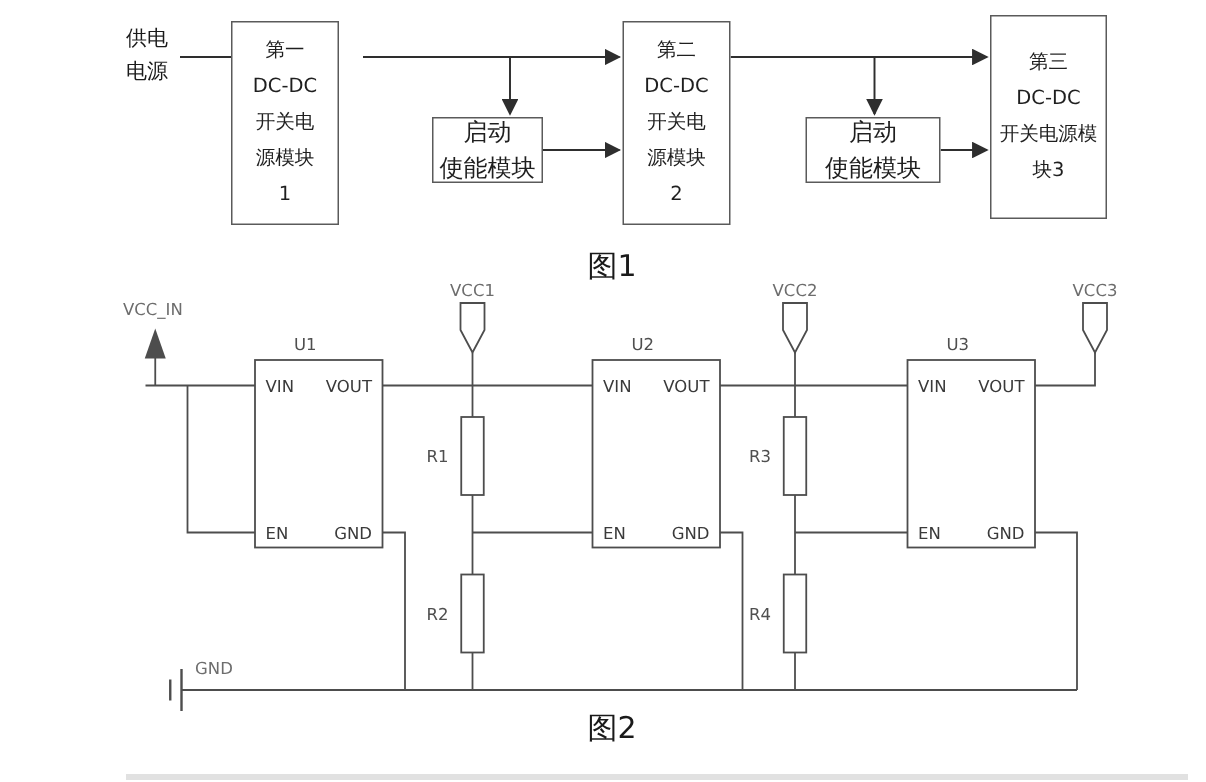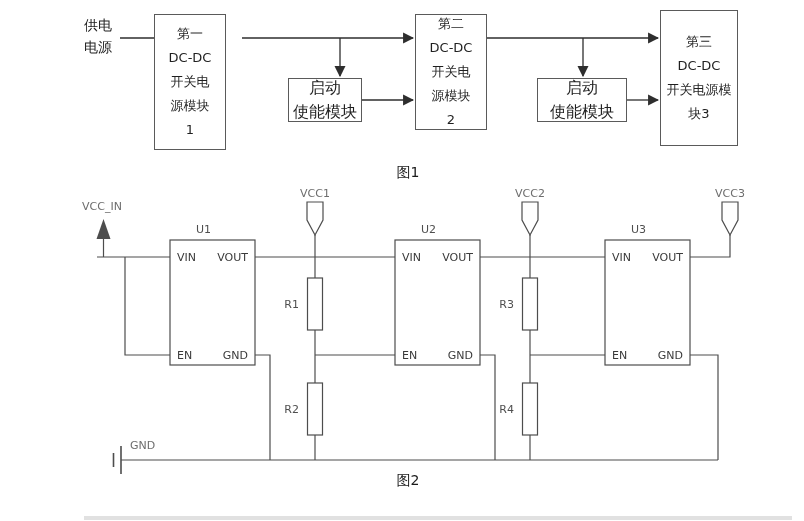--- a/index.html
+++ b/index.html
@@ -13,22 +13,22 @@
   .t-muted { fill:#6d6d6d; }
   .wire  { stroke:#4d4d4d; stroke-width:1.2; fill:none; }
   .f1line{ stroke:#2e2e2e; stroke-width:1.3; fill:none; }
   .part  { fill:#ffffff; stroke:#4d4d4d; stroke-width:1.2; }
   .mod-box { position:absolute; border:1px solid #5a5a5a; background:#fff;
     display:flex; flex-direction:column; align-items:center; justify-content:center;
     font-size:13px; color:#1f1f1f; line-height:1.85; text-align:center; }
   .en-box { position:absolute; border:1px solid #5a5a5a; background:#fff;
     display:flex; flex-direction:column; align-items:center; justify-content:center;
     font-size:16px; color:#1f1f1f; line-height:1.5; text-align:center; }
-  .src-label { position:absolute; font-size:14px; color:#1a1a1a; line-height:1.55; text-align:center;font-family:Liberation Mono, monospace; }
-  .caption { position:absolute; font-size:14px; color:#1a1a1a; text-align:center; }
+  .src-label { position:absolute; font-size:14px; color:#1a1a1a; line-height:1.55; text-align:center; }
+  .caption { position:absolute; font-size:20px; color:#1a1a1a; text-align:center; }
   .bottom-strip { position:absolute; background:#d7d7d7; opacity:.75; }
 </style>
 </head>
 <body>
 
 <div class="stage">
 
   <svg class="linework" width="804" height="521" viewBox="0 0 804 521">
     <defs>
       <marker id="arr" viewBox="0 0 10 10" refX="9" refY="5" markerWidth="8.5" markerHeight="8.5" orient="auto-start-reverse">
@@ -129,21 +129,21 @@
     <span>开关电</span>
     <span>源模块</span>
     <span>1</span>
   </div>
 
   <div class="en-box" style="left:288px;top:78px;width:74px;height:44px">
     <span>启动</span>
     <span>使能模块</span>
   </div>
 
-  <div class="mod-box" style="left:415px;top:14px;width:72px;height:116px">
+  <div class="mod-box" style="left:415px;top:14px;width:72px;height:136px">
     <span>第二</span>
     <span>DC-DC</span>
     <span>开关电</span>
     <span>源模块</span>
     <span>2</span>
   </div>
 
   <div class="en-box" style="left:537px;top:78px;width:90px;height:44px">
     <span>启动</span>
     <span>使能模块</span>

